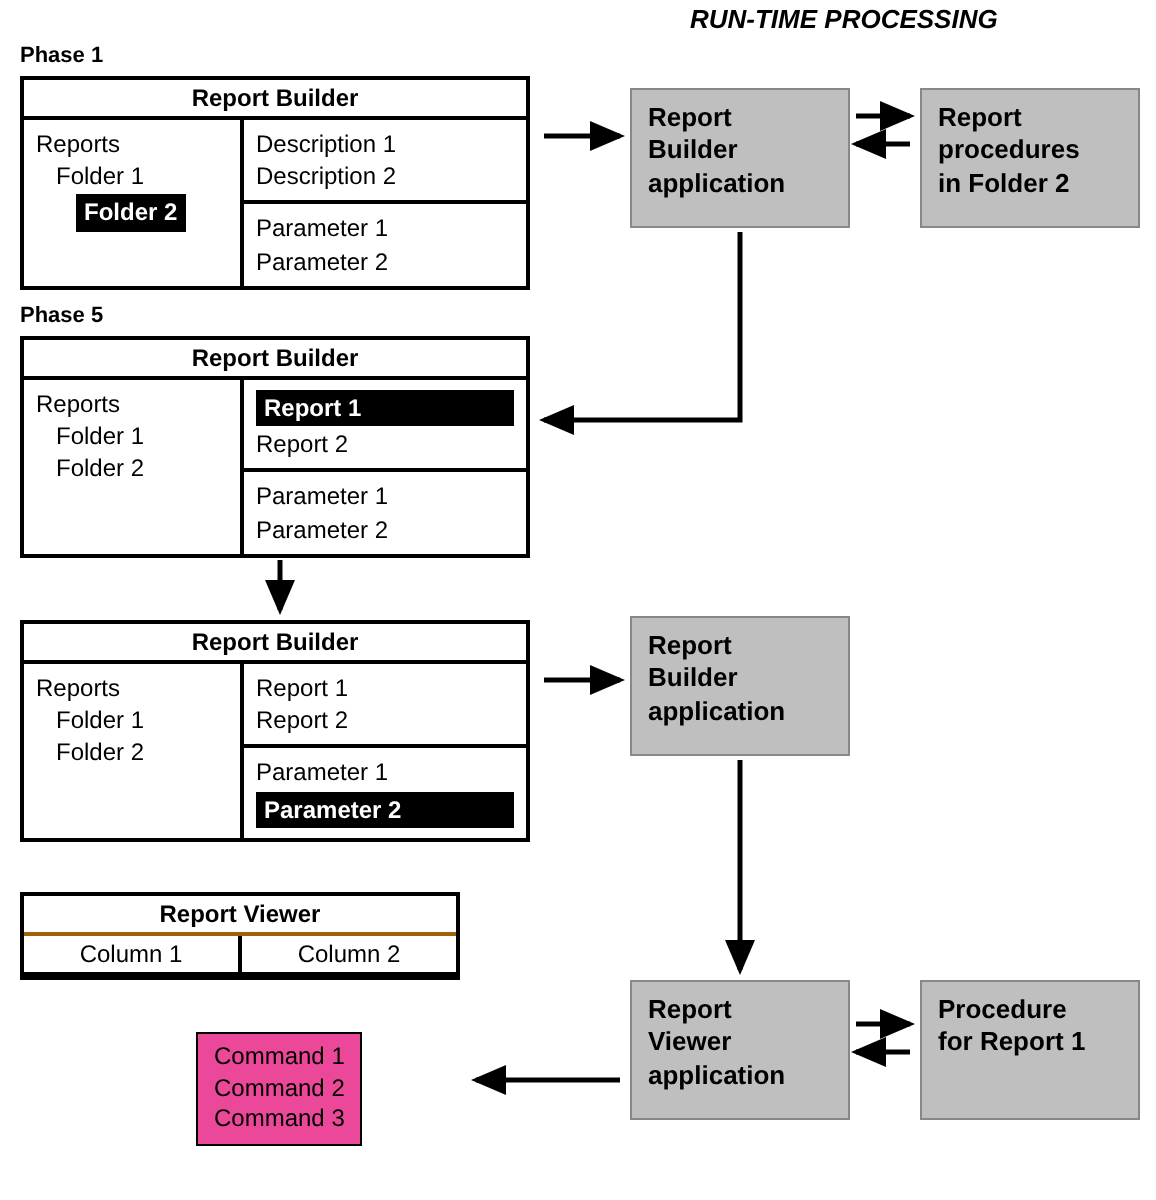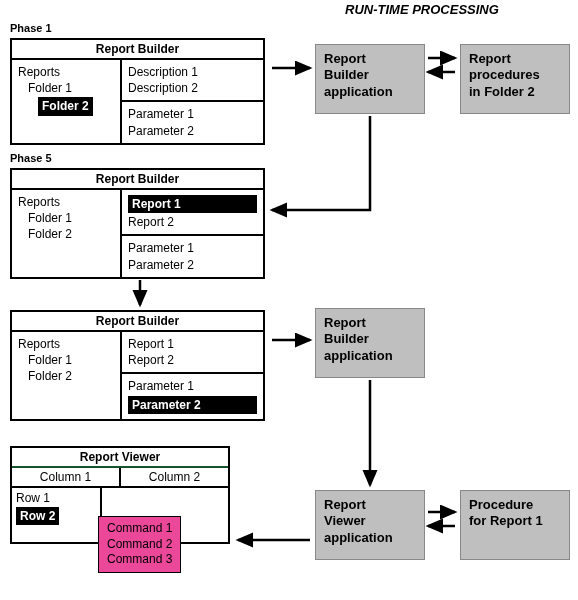--- a/index.html
+++ b/index.html
@@ -75,21 +75,21 @@
   }
   
   .viewer {
     position: absolute;
     border: 2px solid #000;
     background: #fff;
   }
   .viewer-title {
     font-weight: bold;
     text-align: center;
-    border-bottom: 2px solid #14532d;
+    border-bottom: 2px solid #a16207;
     padding: 2px 0;
   }
   .viewer-cols {
     display: flex;
     border-bottom: 2px solid #000;
   }
   .viewer-col {
     flex: 1;
     text-align: center;
     padding: 2px 0;
@@ -208,25 +208,20 @@
 
 <div class="phase-label" style="left:10px; top:448px;">Phase 3</div>
 
 <div class="viewer" style="left:10px; top:446px; width:220px;">
   <div class="viewer-title">Report Viewer</div>
   <div class="viewer-cols">
     <div class="viewer-col">Column 1</div>
     <div class="viewer-col">Column 2</div>
   </div>
   <div class="viewer-body">
-    <div class="viewer-rows">
-      <div class="line">Row 1</div>
-      <div class="line"><span class="highlight">Row 2</span></div>
-      <div class="line" style="height:14px;"></div>
-    </div>
     <div class="viewer-content"></div>
   </div>
 </div>
 
 <div class="popup" style="left:98px; top:516px;">
   <div>Command 1</div>
   <div>Command 2</div>
   <div>Command 3</div>
 </div>
 

